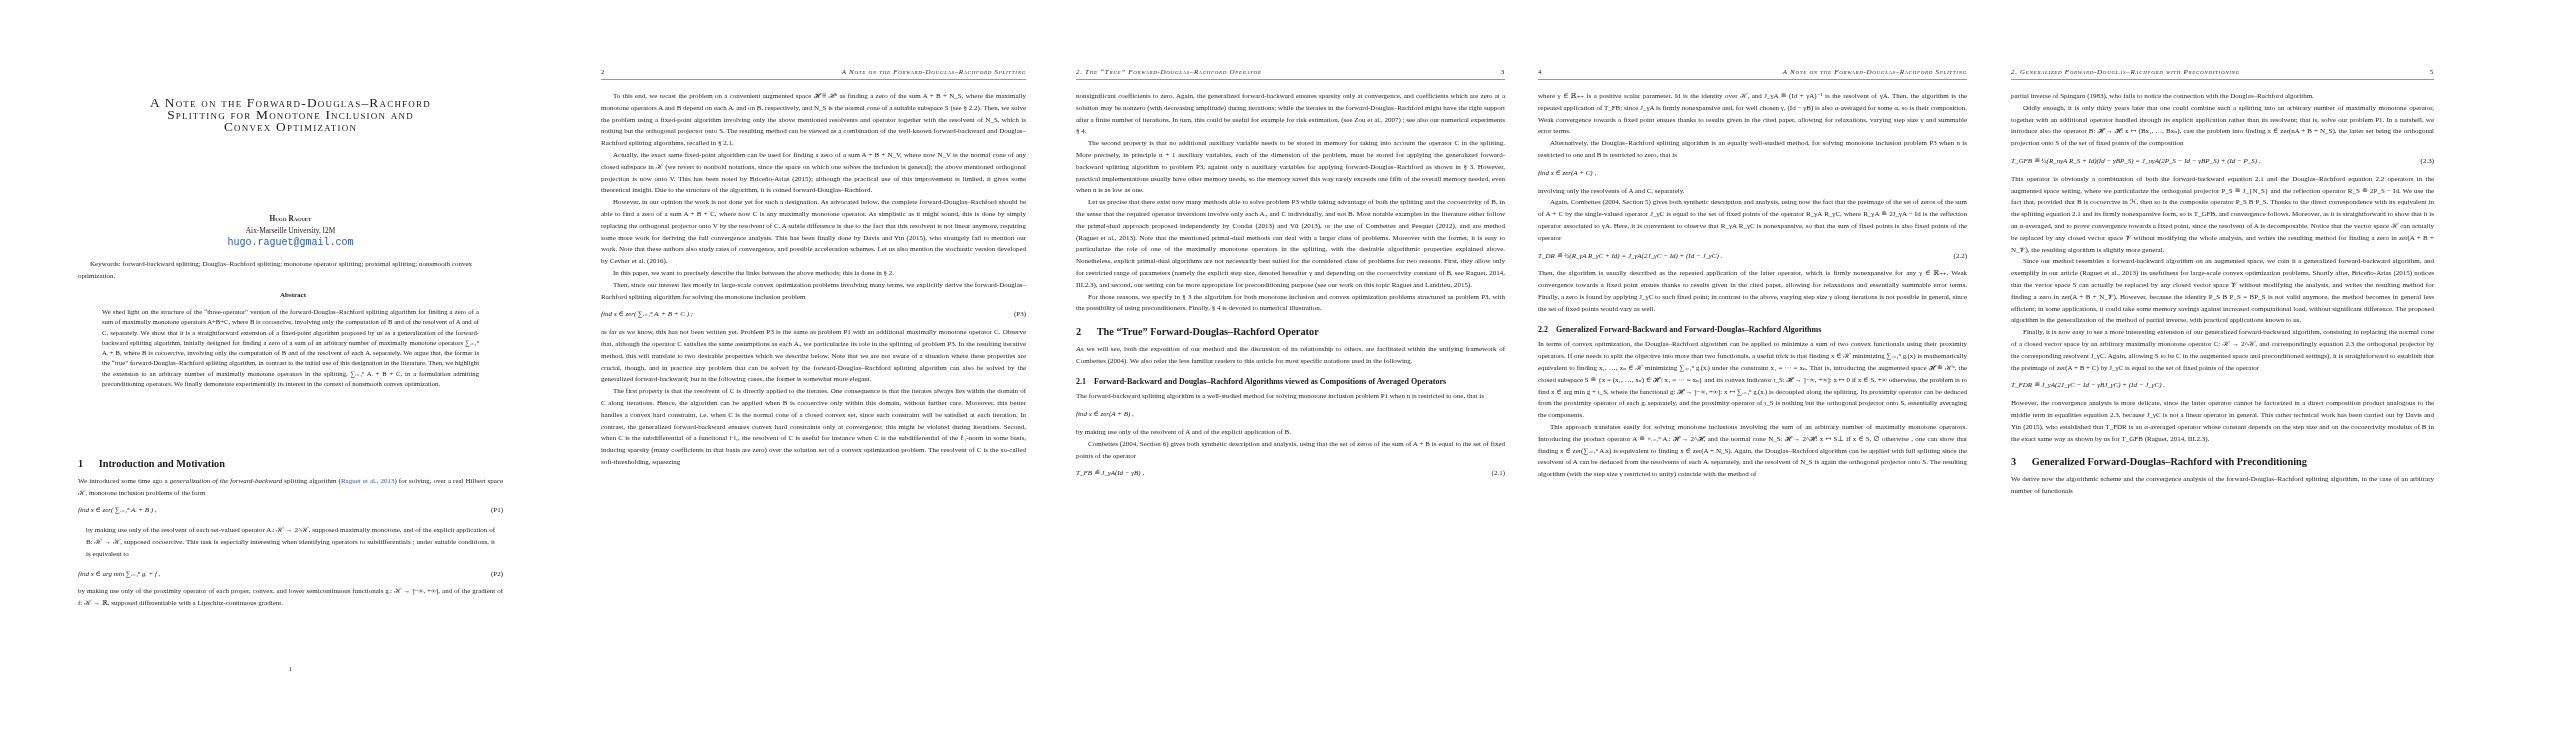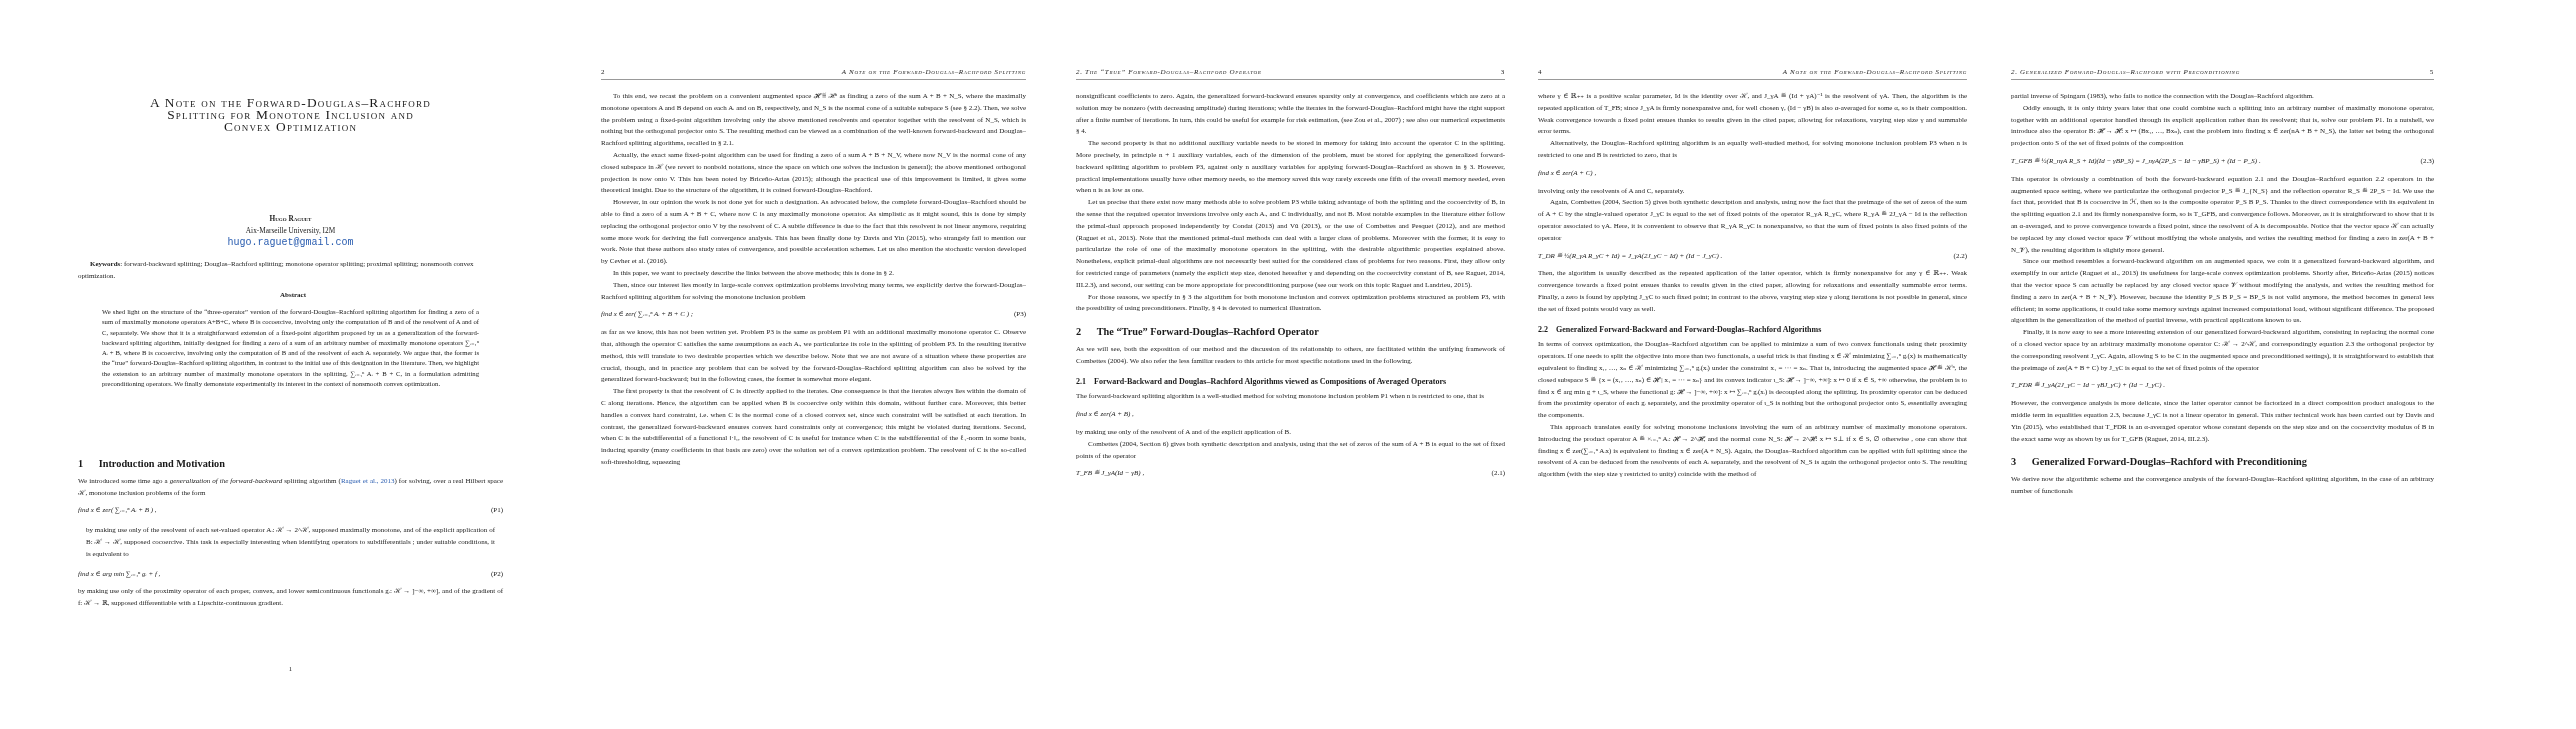--- a/index.html
+++ b/index.html
@@ -27,21 +27,21 @@
   h2.sec .num { display:inline-block; width:20.7px; }
   h3.sub { font-size:8px; font-weight:bold; margin:8.5px 0 3.6px 0; }
   h3.sub .num { display:inline-block; width:18px; }
   .title { position:absolute; top:97px; left:0; right:0; text-align:center;
            font-size:13.4px; line-height:12px; letter-spacing:1.2px; font-variant:small-caps; }
   .title div { margin-bottom:0; }
   .author { position:absolute; top:213px; left:0; right:0; text-align:center; font-size:7.3px; line-height:12px; }
   .author .name { font-weight:bold; font-variant:small-caps; }
   .author .email { font-family:"Liberation Mono", "DejaVu Sans Mono", monospace; color:#2a5db0; font-size:10px; }
   .keywords { position:absolute; top:259px; left:0; right:0; font-size:7px; line-height:11.5px; }
-  .keywords b { font-weight:bold;padding-left:12px; }
+  .keywords b { font-weight:normal;padding-left:12px; }
   .abstract-h { position:absolute; top:291px; left:5px; right:0; text-align:center; font-weight:bold; font-size:7px; }
   .abstract { position:absolute; top:307px; left:24px; right:24px; font-size:6.7px; line-height:10.3px; text-align:justify; }
   .p1sec { position:absolute; top:447px; left:0; right:0; font-size:7px; line-height:11.8px; text-align:justify; }
   .footer-pn { position:absolute; top:665px; left:0; right:0; text-align:center; font-size:6.7px; }
 </style>
 </head>
 <body>
 
 <div class="page p1">
   <div class="title">

